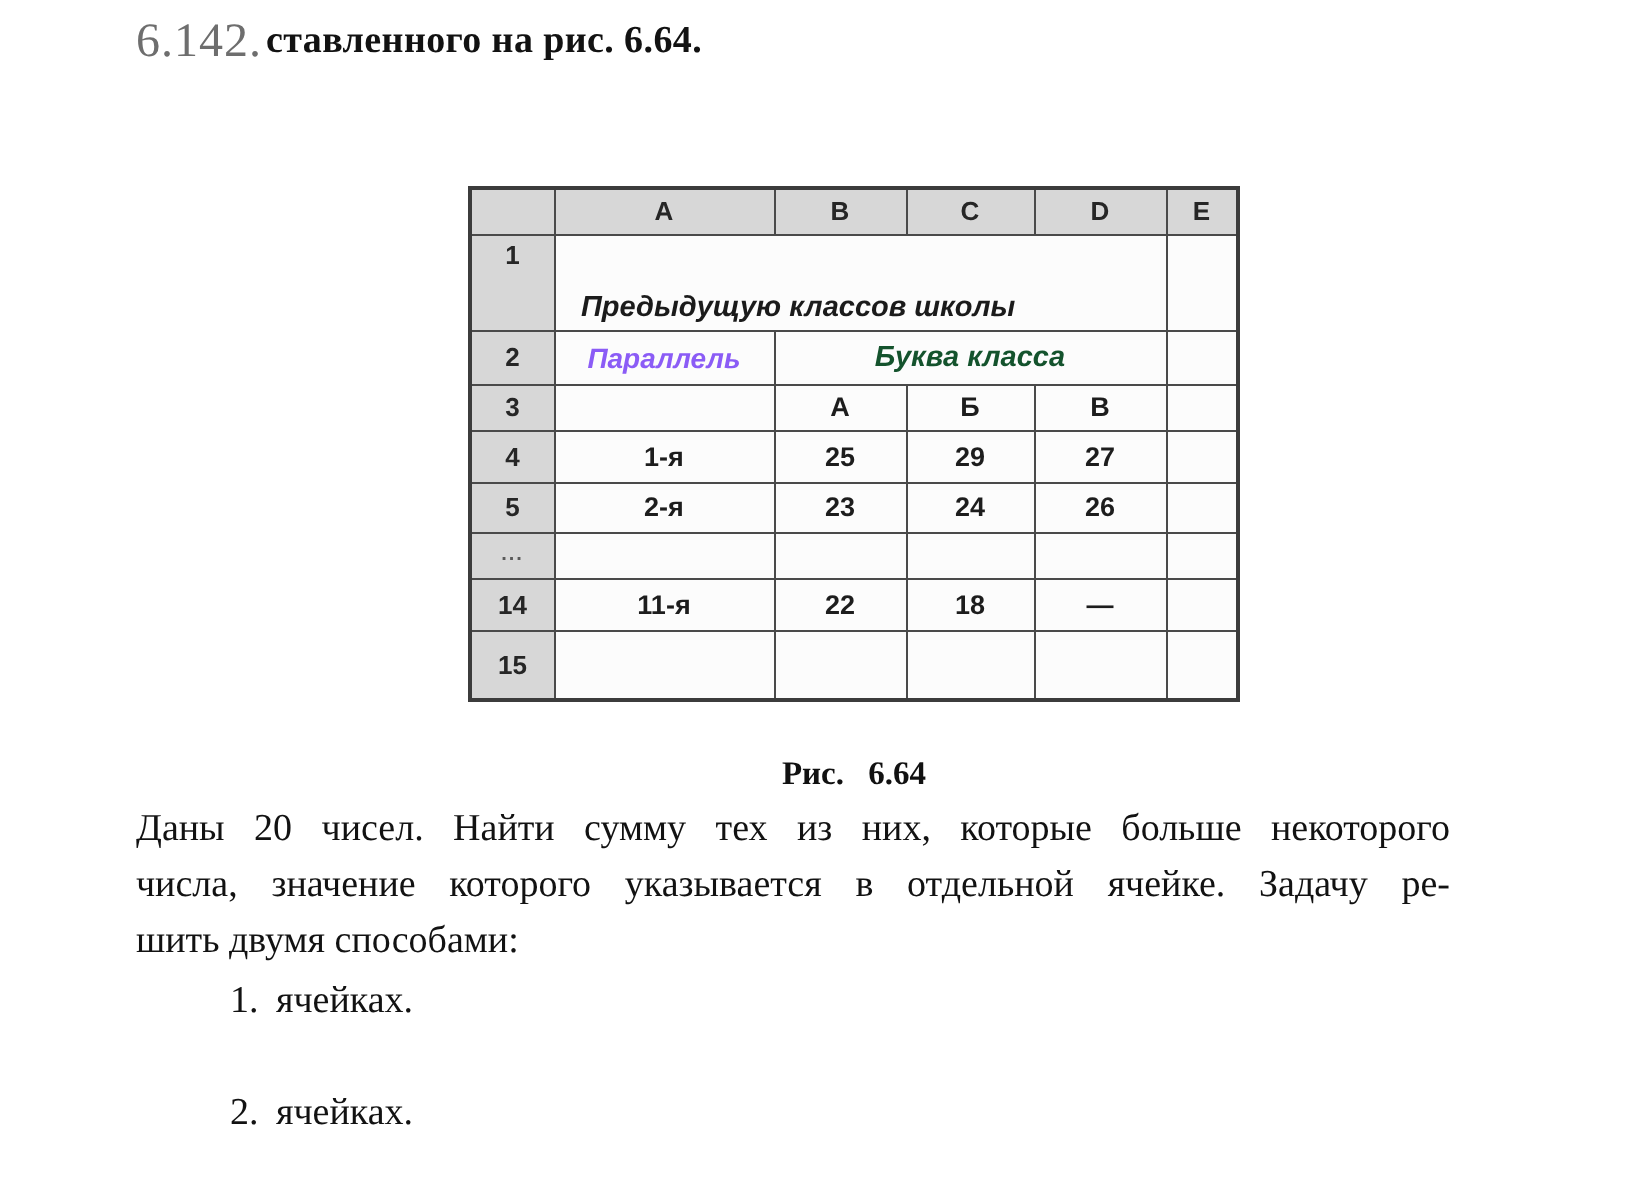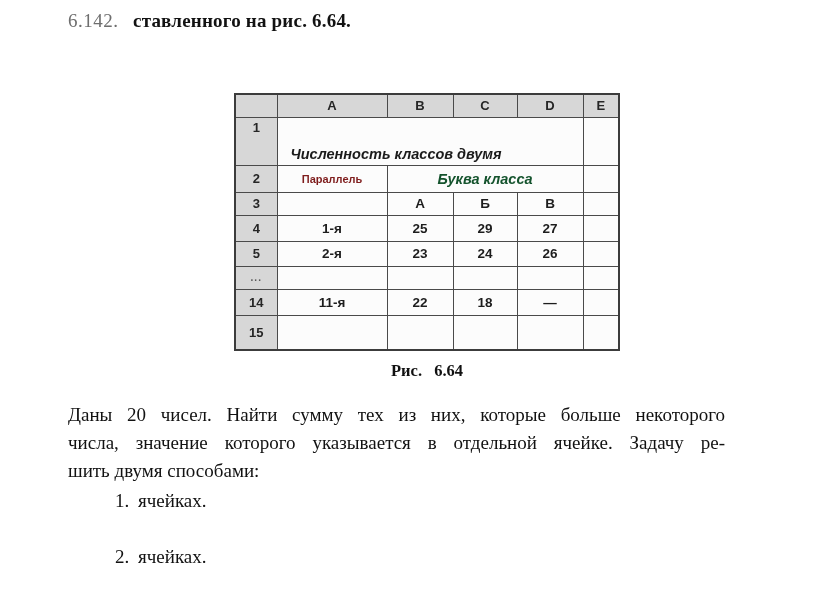--- a/index.html
+++ b/index.html
@@ -6,21 +6,21 @@
   body {
     width:816px; height:591px; background:#ffffff;
     font-family:"Liberation Serif", serif; color:#121212;
     -webkit-font-smoothing:antialiased;
   }
   .page { position:relative; width:816px; height:591px; background:#ffffff; overflow:hidden; }
 
   
   .problem { position:absolute; display:flex; }
   .pnum {
-    flex:0 0 65px; font-size:19px; line-height:28px; letter-spacing:0.5px;
+    flex:0 0 65px; font-size:24px; line-height:28px; letter-spacing:0.5px;
   }
   .ptext { font-size:19px; line-height:28px; }
   #p142 { top:7px;  left:68px; width:724px; }
   #p142 .pnum  { color:#6e6e6e; }
   #p142 .ptext { font-weight:bold; width:657px; letter-spacing:0.2px; }
   #p143 { top:401px; left:68px; width:724px; }
   #p143 .ptext { width:657px; }
 
   .line { text-align:justify; text-align-last:justify; }
   .line.last { text-align-last:left; }
@@ -46,35 +46,35 @@
   }
   .cell {
     background:#fcfcfc; text-align:center; vertical-align:middle;
     font-weight:bold; font-size:13.5px; color:#1d1d1d;
   }
   .title-cell {
     background:#fcfcfc; text-align:left; vertical-align:bottom;
     padding:0 0 3px 13px !important;
     font-style:italic; font-weight:bold; font-size:14.5px; color:#1b1b1b;
   }
-  .parallel { font-weight:bold; color:#7f1d1d; font-size:11px; }
+  .parallel { font-style:italic; font-weight:bold; color:#8b5cf6; font-size:14px; }
   .bukva    { font-style:italic; font-weight:bold; font-size:14.5px; color:#14532d; }
   .rn-top   { vertical-align:top !important; padding-top:2px !important; }
   .dots     { font-size:10px; color:#5a5a5a; letter-spacing:1px; }
   tr.h-hdr  { height:23px; }
   tr.h-r1   { height:48px; }
   tr.h-r2   { height:27px; }
   tr.h-r3   { height:23px; }
   tr.h-r4   { height:26px; }
   tr.h-r5   { height:25px; }
   tr.h-rd   { height:23px; }
   tr.h-r14  { height:26px; }
   tr.h-r15  { height:35px; }
   figcaption.fig-caption {
-    margin-top:10px; text-align:center;
+    margin-top:26px; text-align:center;
     font-family:"Liberation Serif", serif; font-weight:bold; font-size:16.5px;
     word-spacing:8px; color:#111;
   }
 </style>
 </head>
 <body>
 
 <div class="page">
 
   <section class="problem" id="p142">
@@ -98,21 +98,21 @@
       <tr class="h-hdr">
         <td class="gh"></td>
         <td class="gh">A</td>
         <td class="gh">B</td>
         <td class="gh">C</td>
         <td class="gh">D</td>
         <td class="gh">E</td>
       </tr>
       <tr class="h-r1">
         <td class="gh rn-top">1</td>
-        <td class="title-cell" colspan="4">Численность классов двумя</td>
+        <td class="title-cell" colspan="4">Предыдущую классов школы</td>
         <td class="cell"></td>
       </tr>
       <tr class="h-r2">
         <td class="gh">2</td>
         <td class="cell parallel">Параллель</td>
         <td class="cell bukva" colspan="3">Буква класса</td>
         <td class="cell"></td>
       </tr>
       <tr class="h-r3">
         <td class="gh">3</td>

